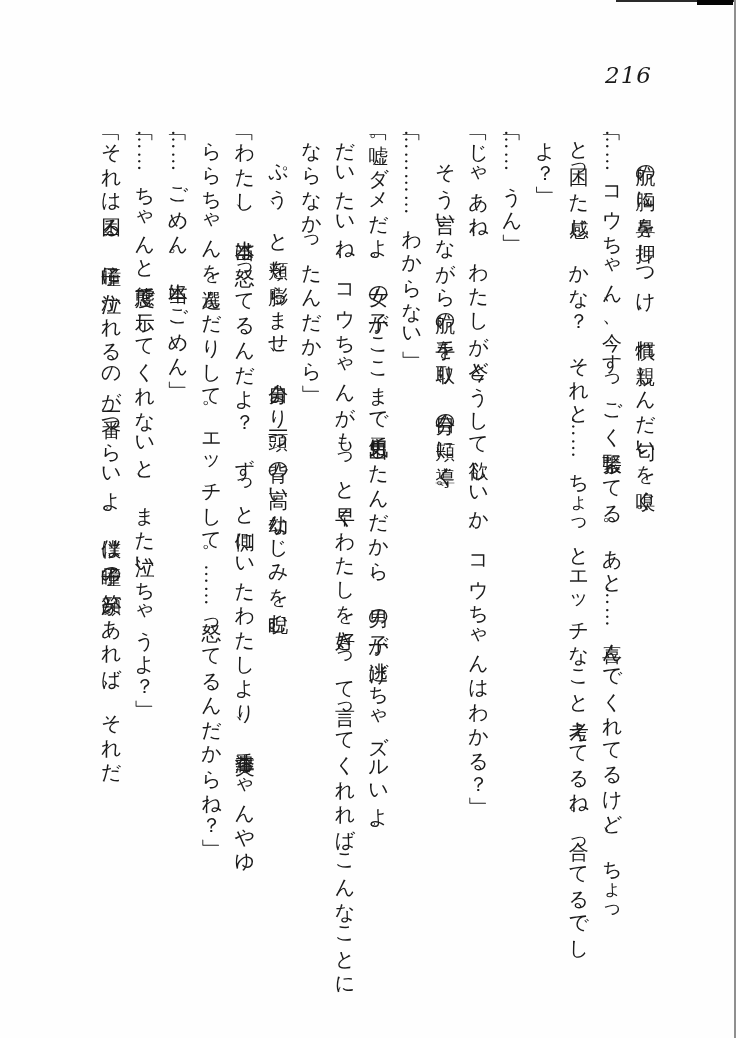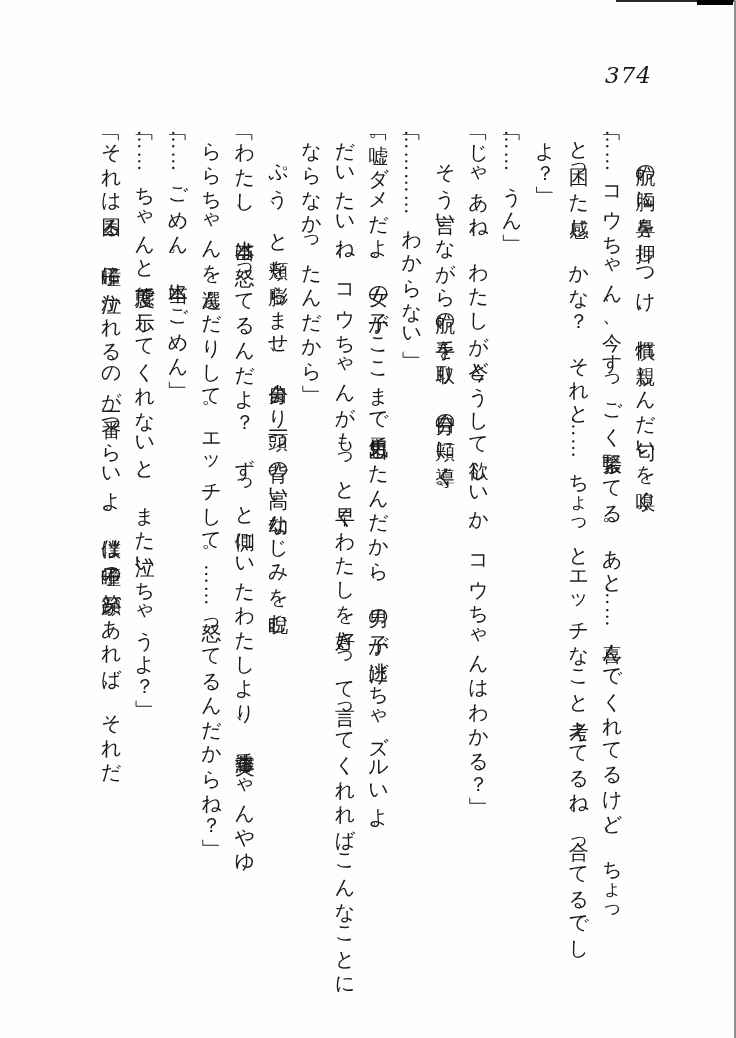--- a/index.html
+++ b/index.html
@@ -73,21 +73,21 @@
   }
 </style>
 </head>
 <body>
 
 <div class="page">
   <div class="scan-top-line"></div>
   <div class="scan-top-blob"></div>
   <div class="scan-right-line"></div>
 
-  <div class="page-number">374</div>
+  <div class="page-number">216</div>
 
   <div class="text-block">
       <div class="tcol indent">航の胸に鼻を押しつけ、慣れ親しんだ匂いを嗅ぐ。</div>
       <div class="tcol">「……コウちゃん、今、すっごく緊張してる。あと……喜んでくれてるけど、ちょっ</div>
       <div class="tcol">と困った感じ、かな？　それと……ちょっとエッチなこと考えてるね。合ってるでし</div>
       <div class="tcol">よ？」</div>
       <div class="tcol">「……うん」</div>
       <div class="tcol">「じゃあね、わたしが今どうして欲しいか、コウちゃんはわかる？」</div>
       <div class="tcol indent">そう言いながら航の手を取り、自分の頬に導く。</div>
       <div class="tcol">「…………わからない」</div>

